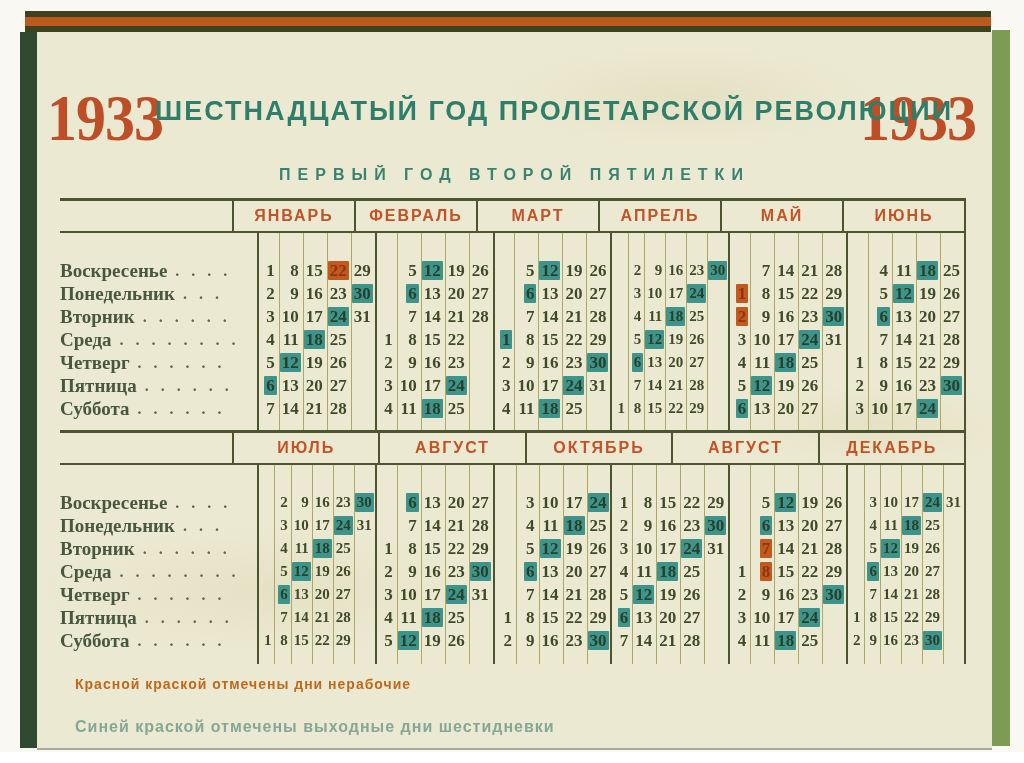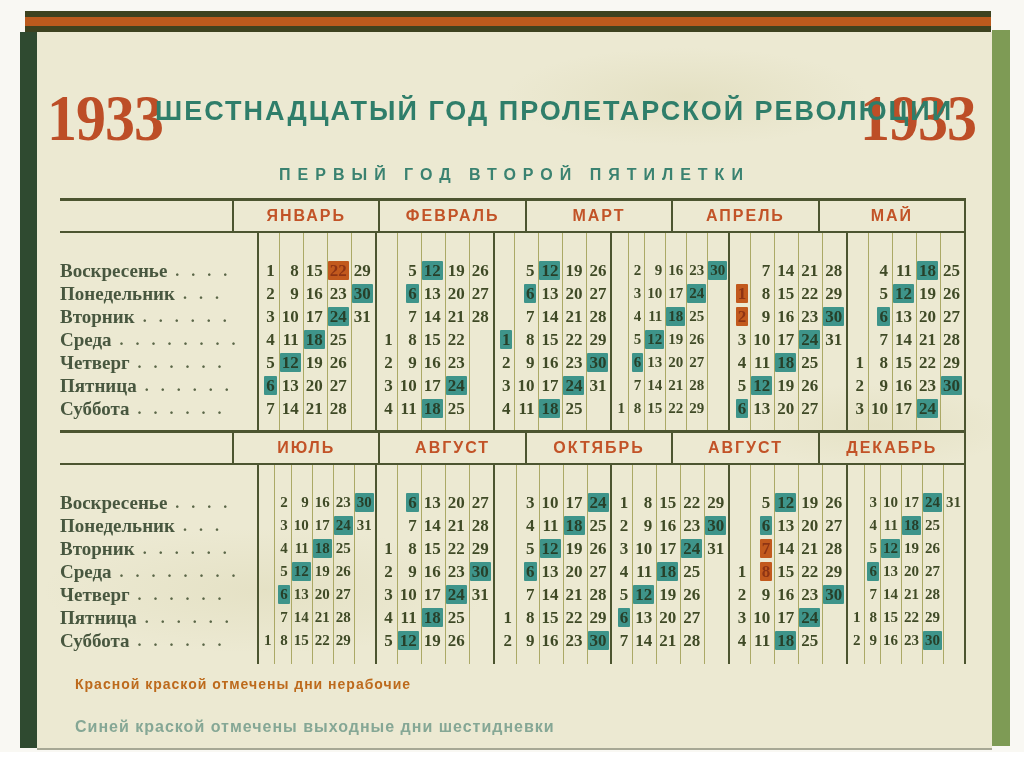--- a/index.html
+++ b/index.html
@@ -76,20 +76,21 @@
     <div class="cal-table">
       <div class="half half--top">
         <div class="hdr-row">
           <div class="day-col-spacer"></div>
           <div class="month-names">
               <div class="month-name">ЯНВАРЬ</div>
               <div class="month-name">ФЕВРАЛЬ</div>
               <div class="month-name">МАРТ</div>
               <div class="month-name">АПРЕЛЬ</div>
               <div class="month-name">МАЙ</div>
+              <div class="month-name">ИЮНЬ</div>
             </div>
         </div>
         <div class="body-row">
           <div class="day-col">
               <div class="day-label">
                 <span>Воскресенье</span>
                 <span class="dots">. . . .</span>
               </div>
               <div class="day-label">
                 <span>Понедельник</span>

